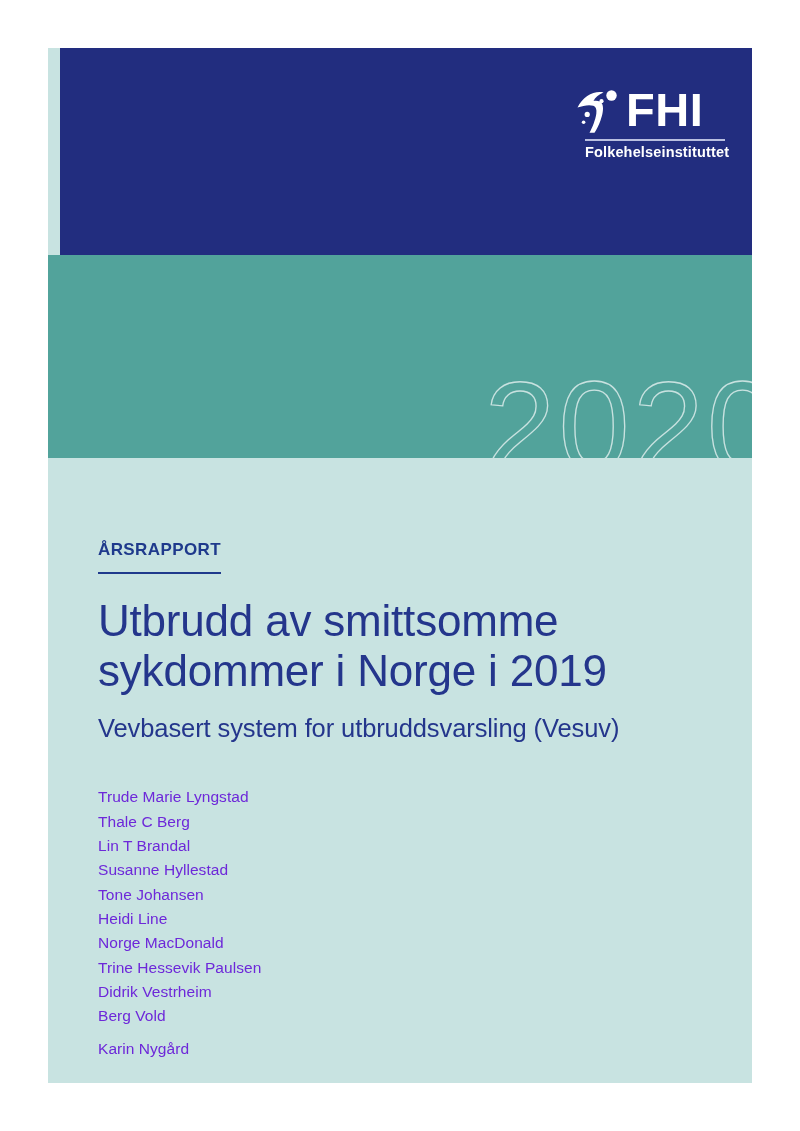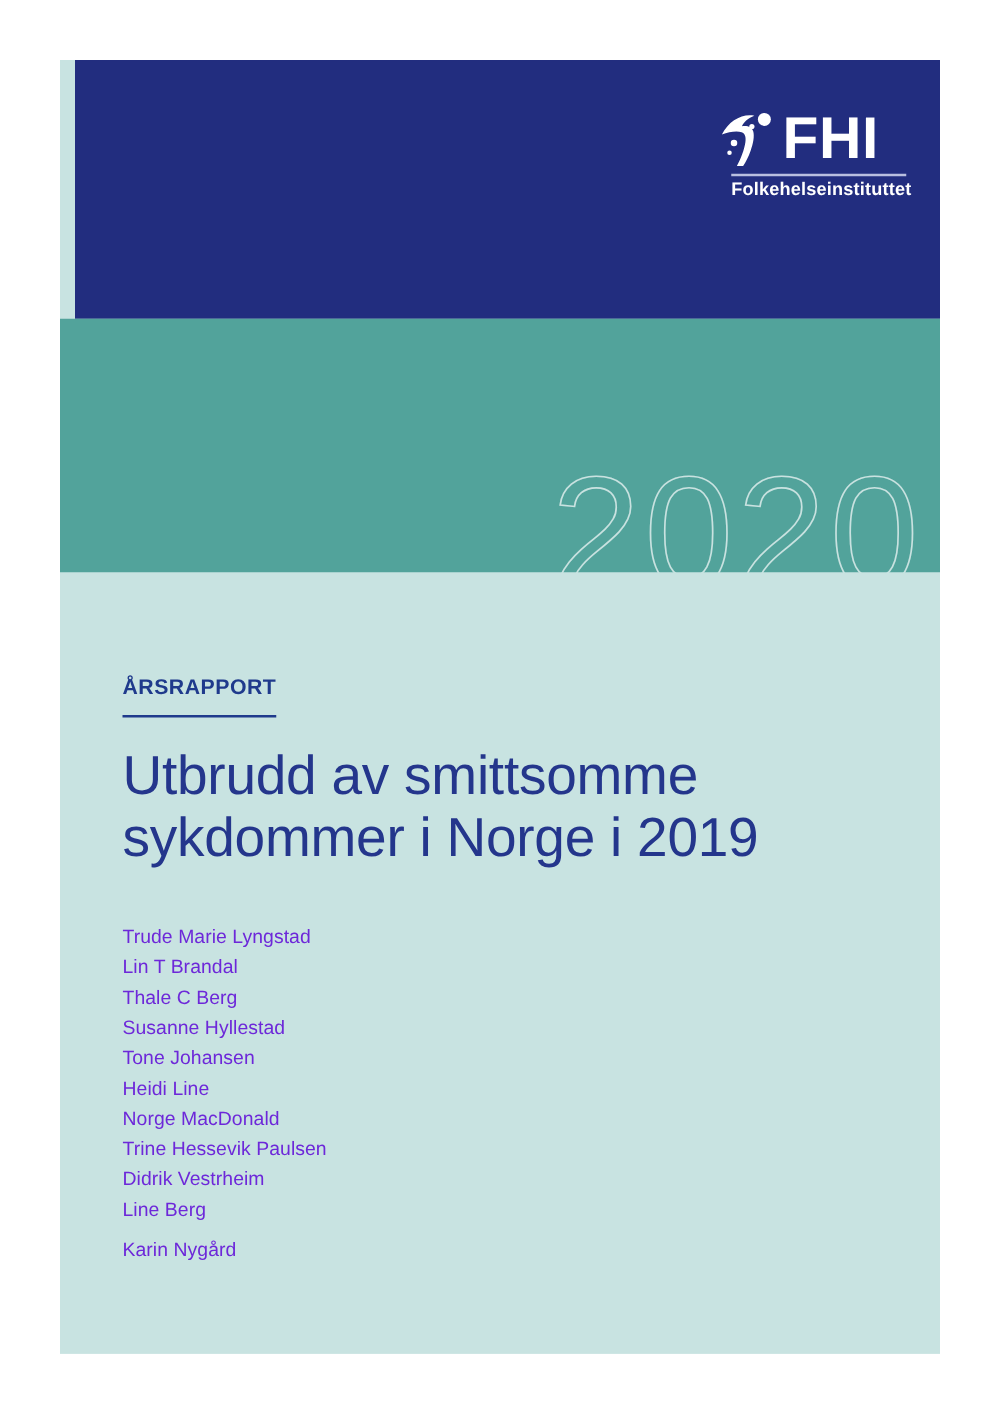--- a/index.html
+++ b/index.html
@@ -45,20 +45,21 @@
   }
 
   
   .band-teal {
     position: absolute;
     left: 0;
     top: 207px;
     width: 704px;
     height: 203px;
     background: #52a39b;
+    padding-left: 43px;
   }
 
   
   .band-mint {
     position: absolute;
     left: 0;
     top: 410px;
     width: 704px;
     height: 625px;
     background: #c8e3e1;
@@ -234,29 +235,30 @@
       <div class="rapport-badge">
         <span>RAPPORT</span>
       </div>
     </div>
 
     <div class="band-mint"></div>
 
     <div class="content">
       <div class="kicker">ÅRSRAPPORT</div>
       <div class="title">Utbrudd av smittsomme sykdommer i Norge i 2019</div>
+      <div class="subtitle">Vevbasert system for utbruddsvarsling (Vesuv)</div>
       <div class="authors">
           <div class="author">Trude Marie Lyngstad</div>
+          <div class="author">Thale C Berg</div>
           <div class="author">Lin T Brandal</div>
-          <div class="author">Thale C Berg</div>
           <div class="author">Susanne Hyllestad</div>
           <div class="author">Tone Johansen</div>
           <div class="author">Heidi Line</div>
           <div class="author">Norge MacDonald</div>
           <div class="author">Trine Hessevik Paulsen</div>
           <div class="author">Didrik Vestrheim</div>
-          <div class="author">Line Berg</div>
+          <div class="author">Berg Vold</div>
           <div class="author spaced">Karin Nygård</div>
         </div>
     </div>
 
   </div>
 </div>
 
 </body></html>

